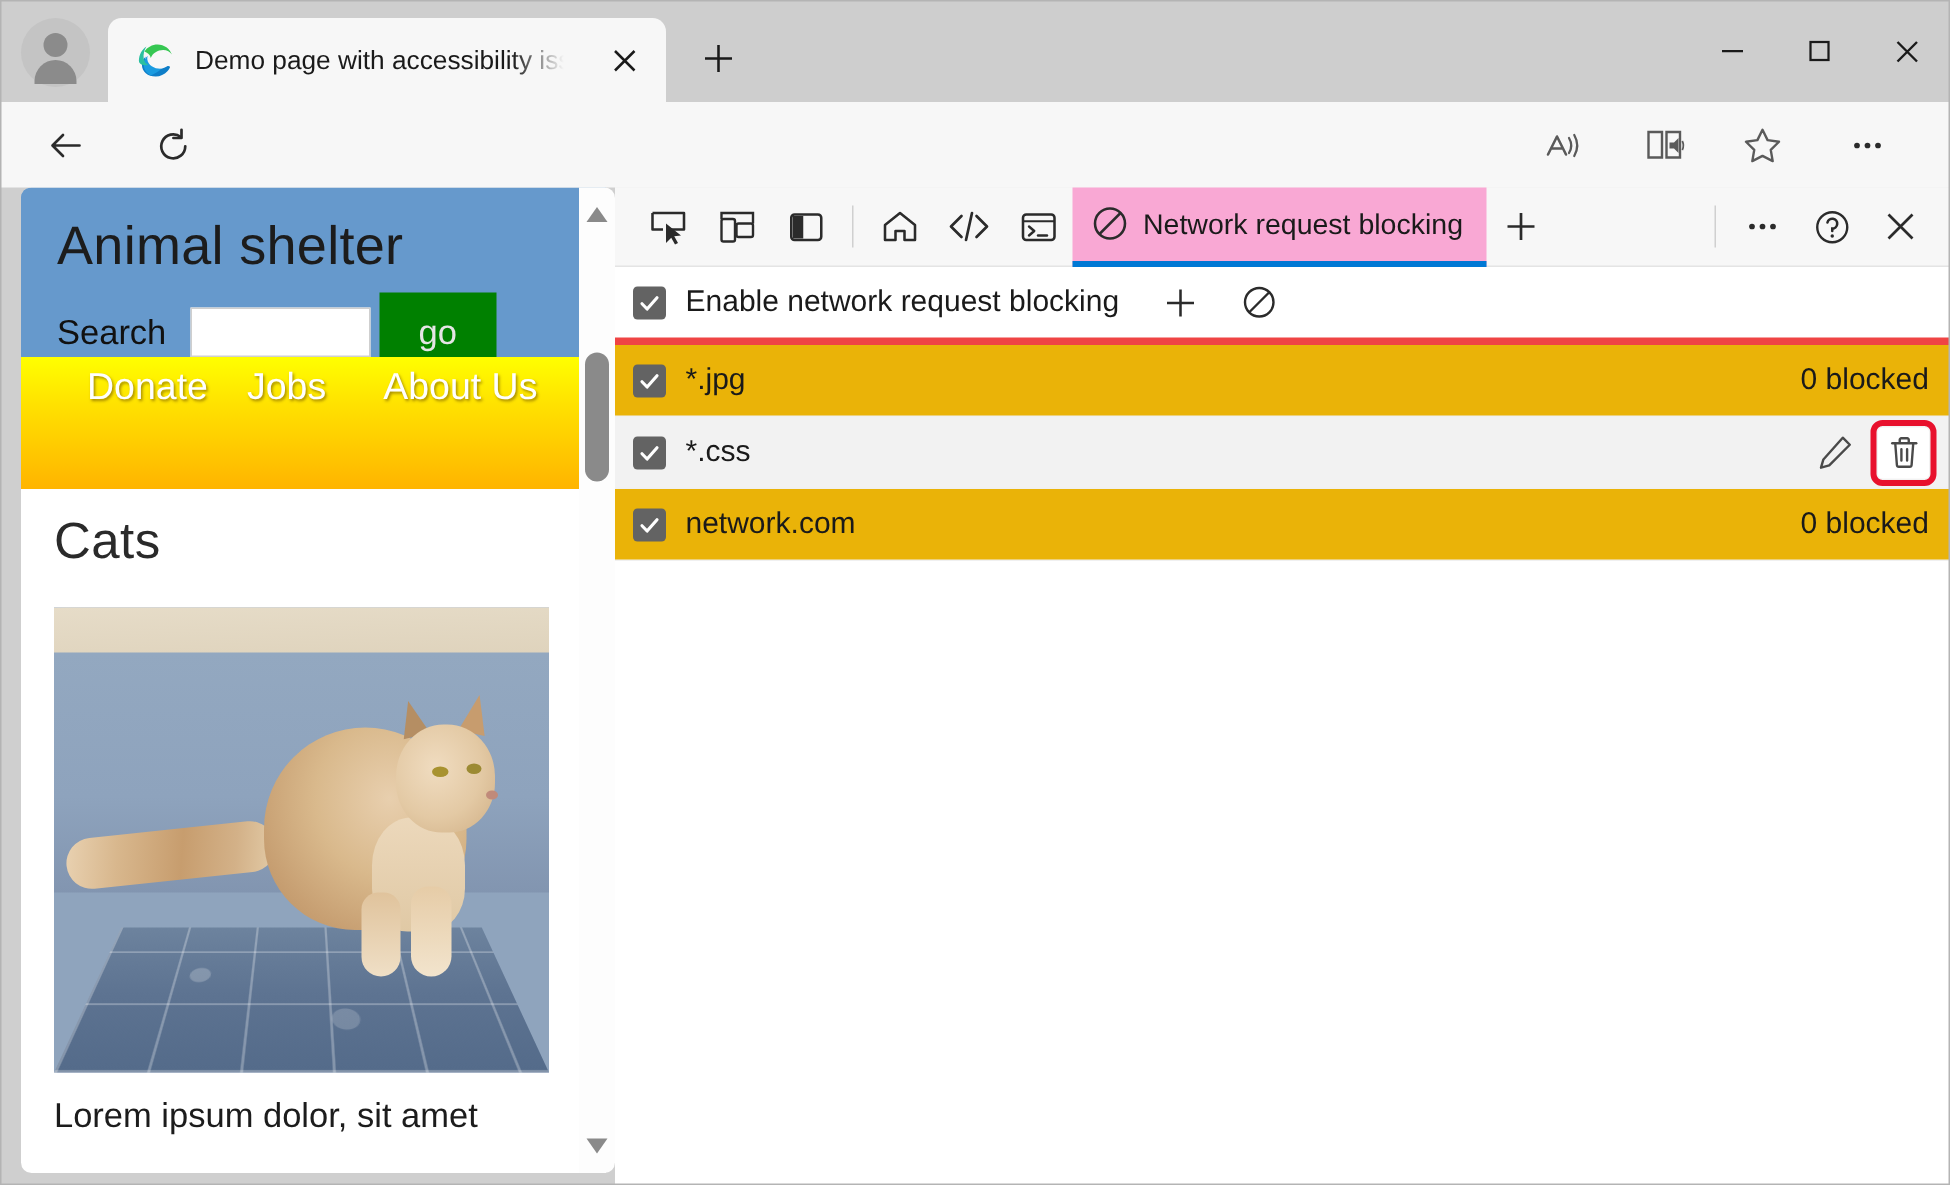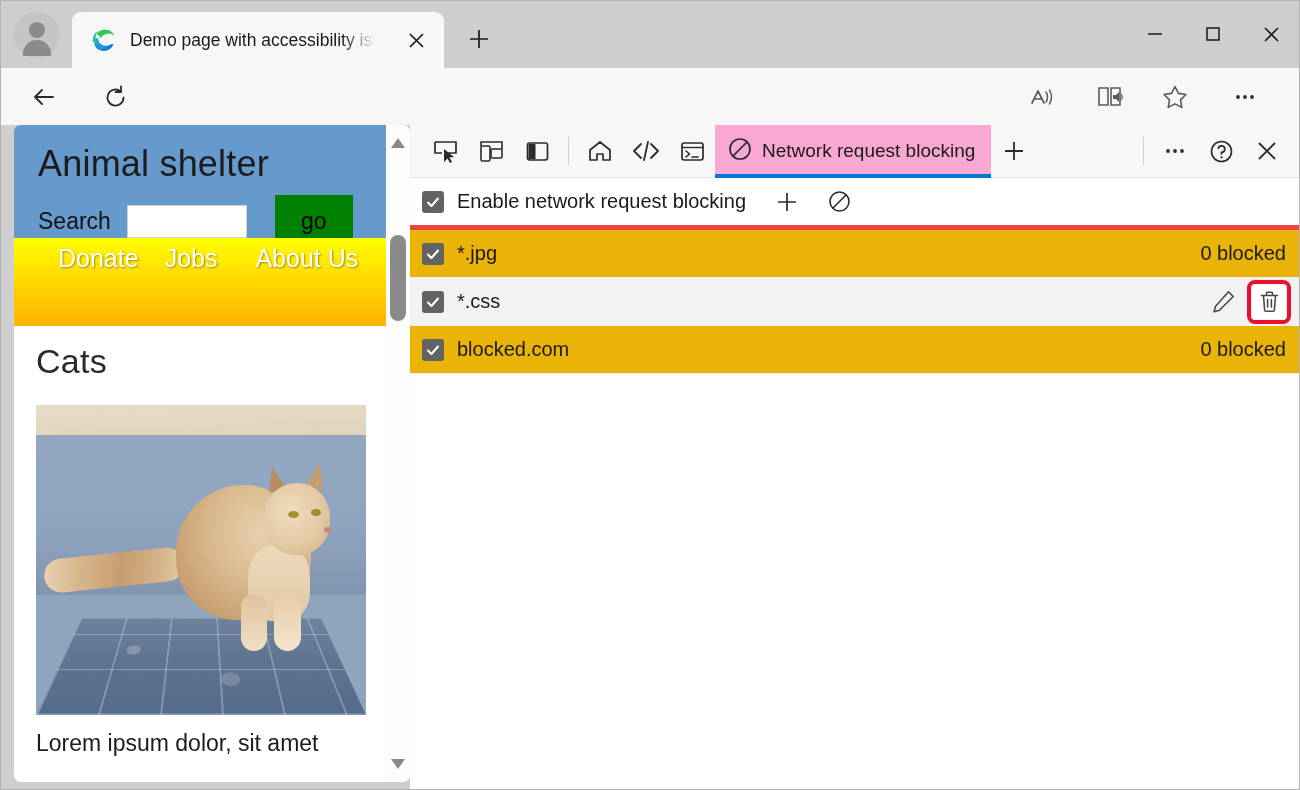--- a/index.html
+++ b/index.html
@@ -113,22 +113,22 @@
   }
   .search-row { display: flex; align-items: center; margin-top: 10px; }
   .search-label { font-size: 23px; color: #111; }
   .search-input {
     margin-left: 16px; width: 120px; height: 33px;
     background: #ffffff; border: 1px solid #cfcfcf;
     font-size: 16px; padding: 0 6px;
     font-family: "Liberation Sans", sans-serif;
   }
   .go-btn {
-    margin-left: 28px; width: 78px; height: 52px;
-    background: #008000; border: none; color: #000000;
+    margin-left: 6px; width: 78px; height: 52px;
+    background: #008000; border: none; color: #e5e5e5;
     font-size: 23px; font-family: "Liberation Sans", sans-serif;
     cursor: pointer; display: flex; align-items: center; justify-content: center;
   }
   .nav {
     position: relative; height: 88px;
     background: linear-gradient(to bottom, #ffff00 0%, #ffe000 38%, #ffb400 100%);
     padding-top: 2px;
   }
   .nav-row1 { display: flex; align-items: flex-start; padding-left: 22px; }
   .nav-row2 { display: flex; align-items: center; padding-left: 22px; margin-top: 4px; }
@@ -617,20 +617,20 @@
         </span>
       </span>
     </div>
 
     <div class="nrb-row">
       <span class="chk">
         <svg width="16" height="16" viewBox="0 0 16 16">
             <path d="M3 8.5 L6.4 12 L13 4.5" stroke="#ffffff" stroke-width="2.1" fill="none" stroke-linecap="round" stroke-linejoin="round"></path>
           </svg>
       </span>
-      <span class="nrb-pattern">blocked.com</span>
+      <span class="nrb-pattern">network.com</span>
       <span class="nrb-count">0 blocked</span>
     </div>
 
   </div>
 
   <div class="outer-border"></div>
 </div>
 
 </body></html>

